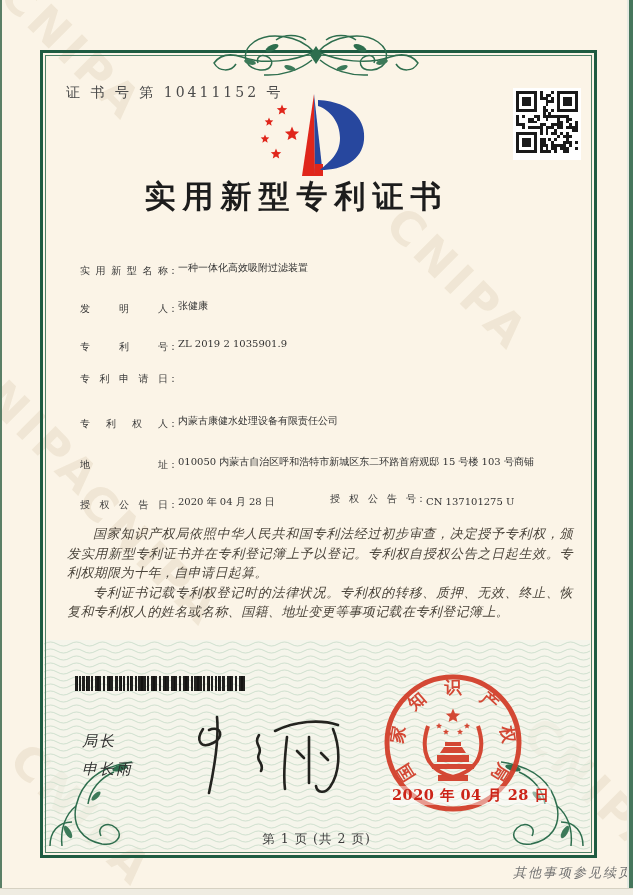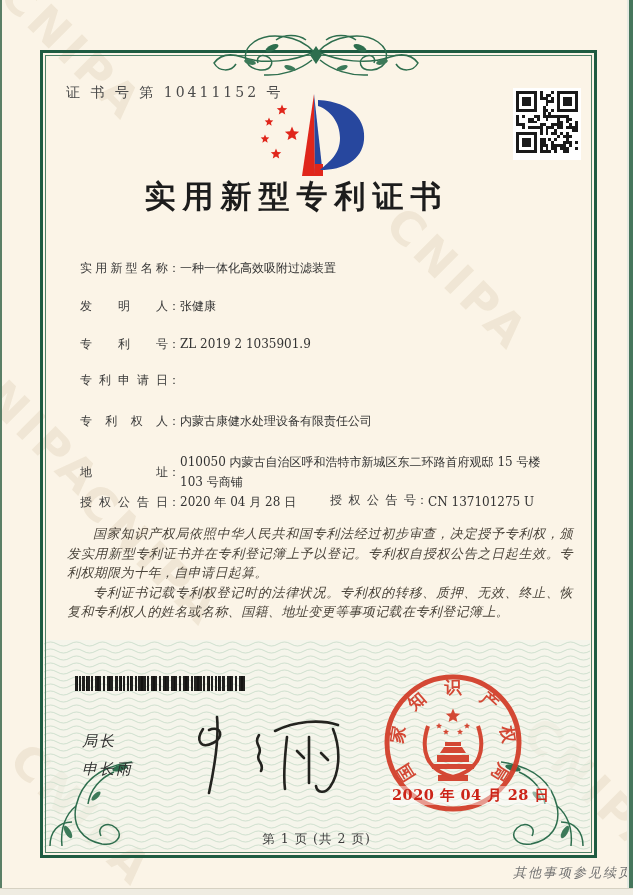--- a/index.html
+++ b/index.html
@@ -19,21 +19,21 @@
   .frame{position:absolute;left:40px;top:50px;width:551px;height:802px;border:3px solid #1e5b41;}
   .frame-inner{position:absolute;left:2px;top:2px;right:2px;bottom:2px;border:1px solid #4d8066;}
 
   .deco{position:absolute;}
 
   .cert-no{position:absolute;left:66px;top:84px;font-size:14px;letter-spacing:3px;color:#4a4a4a;}
 
   .title{position:absolute;left:4px;top:176px;width:585px;text-align:center;font-size:31px;font-weight:bold;
          color:#1c1c1c;letter-spacing:7px;}
 
-  .frow{position:absolute;left:80px;right:60px;font-size:12px;color:#333;display:flex;align-items:center;}
+  .frow{position:absolute;left:80px;right:60px;font-size:10px;color:#333;display:flex;align-items:flex-end;}
   .flabel{display:inline-block;width:88px;text-align:justify;text-align-last:justify;flex:0 0 88px;color:#3a3a3a;}
   .fcolon{flex:0 0 auto;color:#3a3a3a;}
   .fvalue{flex:1 1 auto;max-width:372px;line-height:20px;color:#333;}
   .fpair2{position:absolute;left:250px;top:0;display:flex;}
   .fpair2 .flabel{width:86px;flex-basis:86px;}
 
   .paras{position:absolute;left:67px;top:524px;width:506px;font-size:13px;line-height:19.5px;
          color:#4b453c;text-align:justify;font-style:italic;}
   .paras p{margin:0;text-indent:2em;letter-spacing:0.4px;}
 

